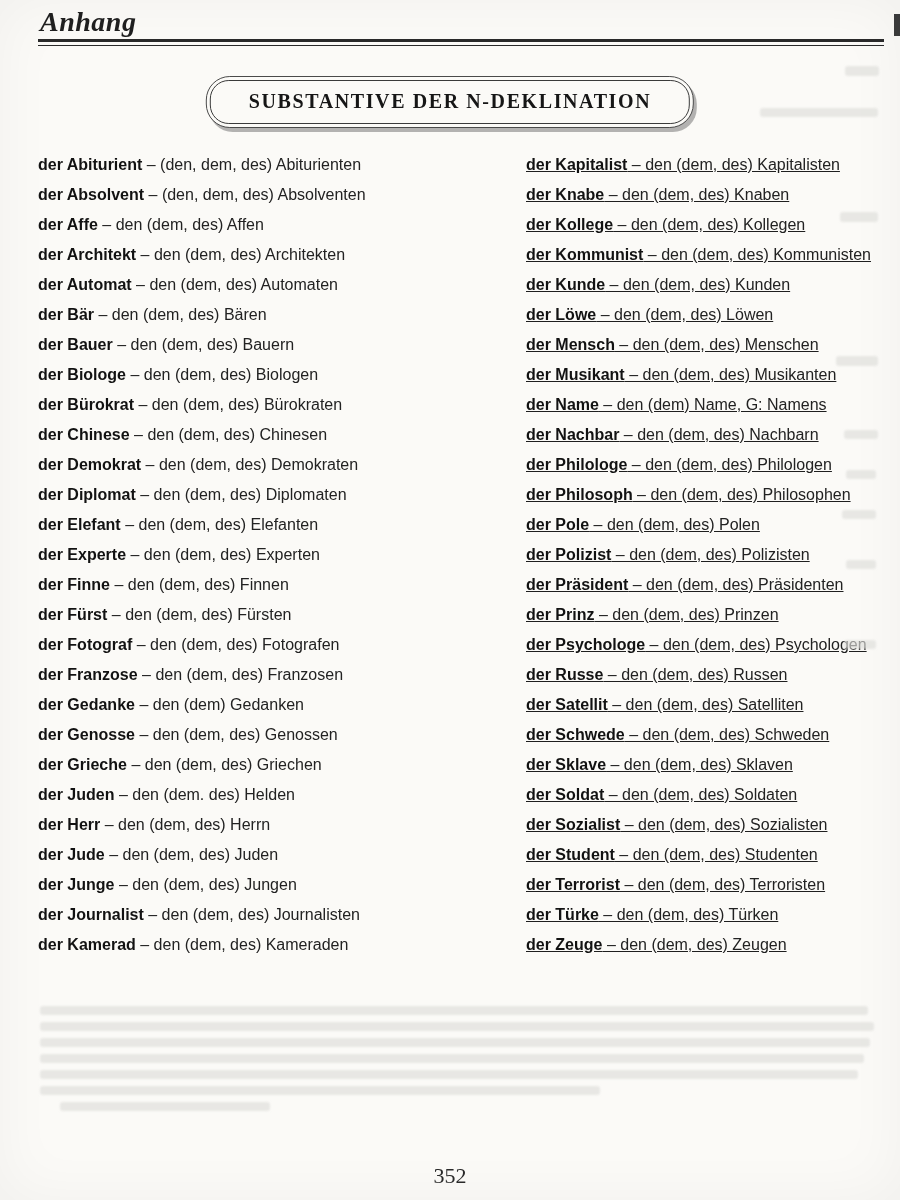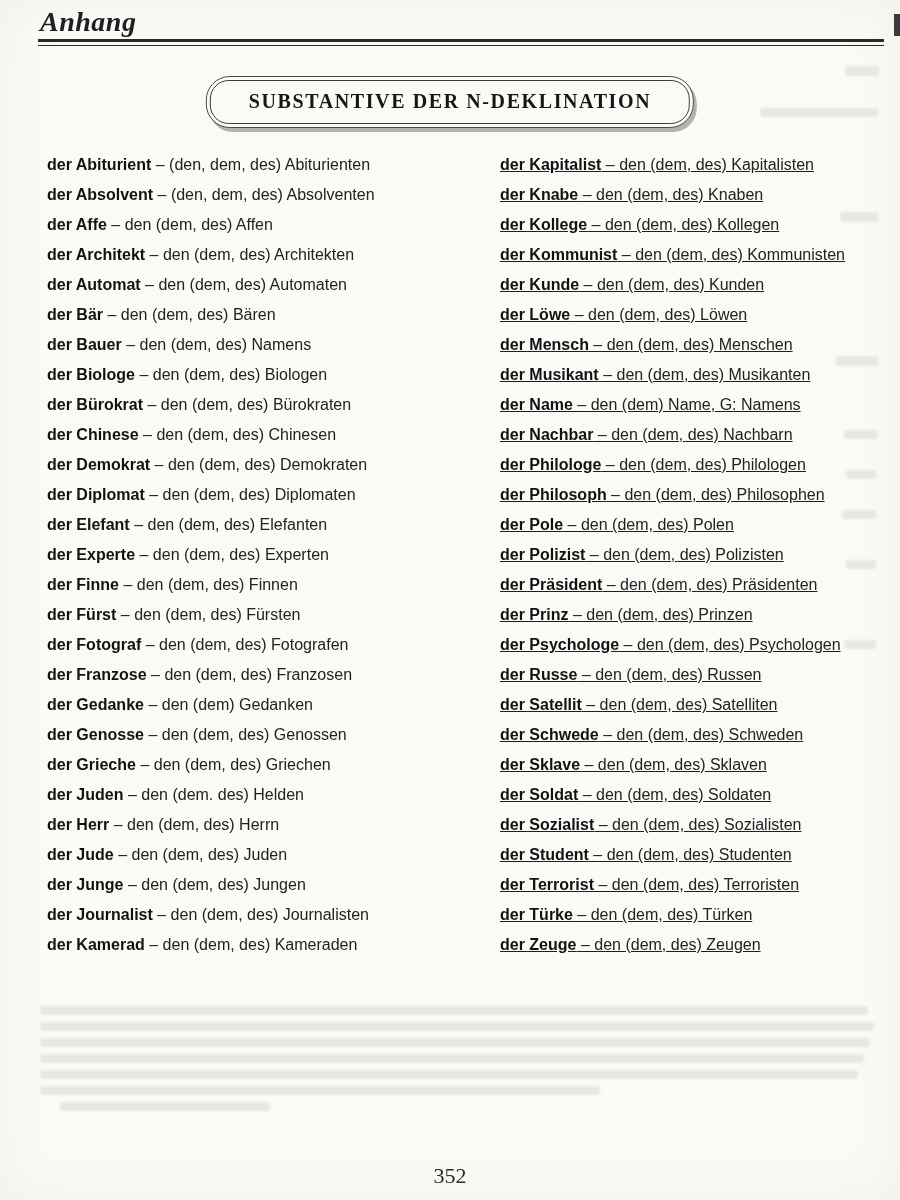--- a/index.html
+++ b/index.html
@@ -42,22 +42,23 @@
   }
   .title-text{
     font-family:"Liberation Serif", serif;
     font-weight:bold;
     font-size:20px;
     letter-spacing:1.6px;
     white-space:nowrap;
     color:#161616;
   }
   .columns{
-    position:absolute;top:150px;left:47px;right:10px;
+    position:absolute;top:150px;left:38px;right:10px;
     display:flex;
+    gap:35px;
   }
   .col-left{width:453px;flex:none;}
   .col-right{flex:none;text-decoration:underline;}
   .entry{
     font-size:16px;
     line-height:30px;
     white-space:nowrap;
     color:#222;
   }
   .term{font-weight:bold;color:#121212;}
@@ -99,21 +100,21 @@
   </div>
 
   <div class="columns">
     <div class="col-left">
         <div class="entry"><span class="term">der Abiturient</span><span class="forms"> – (den, dem, des) Abiturienten</span></div>
         <div class="entry"><span class="term">der Absolvent</span><span class="forms"> – (den, dem, des) Absolventen</span></div>
         <div class="entry"><span class="term">der Affe</span><span class="forms"> – den (dem, des) Affen</span></div>
         <div class="entry"><span class="term">der Architekt</span><span class="forms"> – den (dem, des) Architekten</span></div>
         <div class="entry"><span class="term">der Automat</span><span class="forms"> – den (dem, des) Automaten</span></div>
         <div class="entry"><span class="term">der Bär</span><span class="forms"> – den (dem, des) Bären</span></div>
-        <div class="entry"><span class="term">der Bauer</span><span class="forms"> – den (dem, des) Namens</span></div>
+        <div class="entry"><span class="term">der Bauer</span><span class="forms"> – den (dem, des) Bauern</span></div>
         <div class="entry"><span class="term">der Biologe</span><span class="forms"> – den (dem, des) Biologen</span></div>
         <div class="entry"><span class="term">der Bürokrat</span><span class="forms"> – den (dem, des) Bürokraten</span></div>
         <div class="entry"><span class="term">der Chinese</span><span class="forms"> – den (dem, des) Chinesen</span></div>
         <div class="entry"><span class="term">der Demokrat</span><span class="forms"> – den (dem, des) Demokraten</span></div>
         <div class="entry"><span class="term">der Diplomat</span><span class="forms"> – den (dem, des) Diplomaten</span></div>
         <div class="entry"><span class="term">der Elefant</span><span class="forms"> – den (dem, des) Elefanten</span></div>
         <div class="entry"><span class="term">der Experte</span><span class="forms"> – den (dem, des) Experten</span></div>
         <div class="entry"><span class="term">der Finne</span><span class="forms"> – den (dem, des) Finnen</span></div>
         <div class="entry"><span class="term">der Fürst</span><span class="forms"> – den (dem, des) Fürsten</span></div>
         <div class="entry"><span class="term">der Fotograf</span><span class="forms"> – den (dem, des) Fotografen</span></div>

